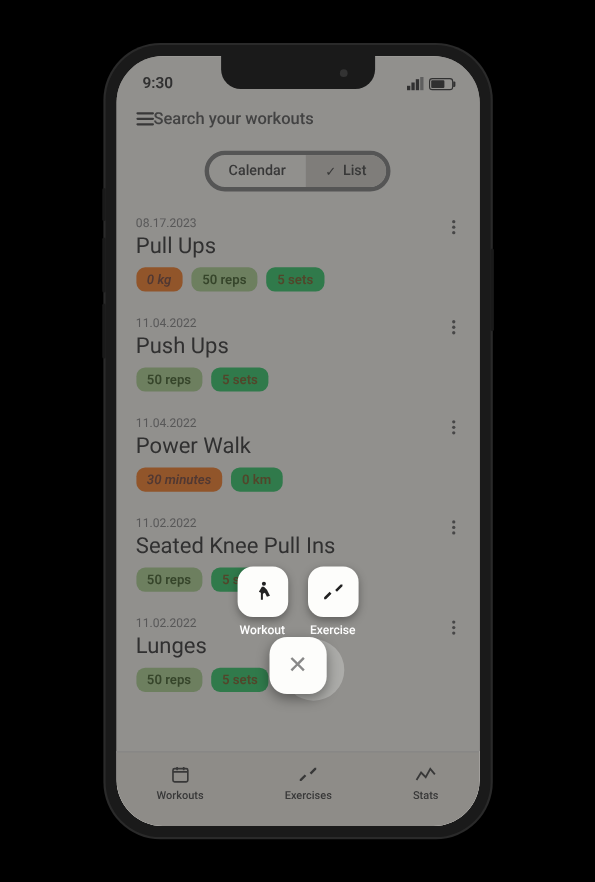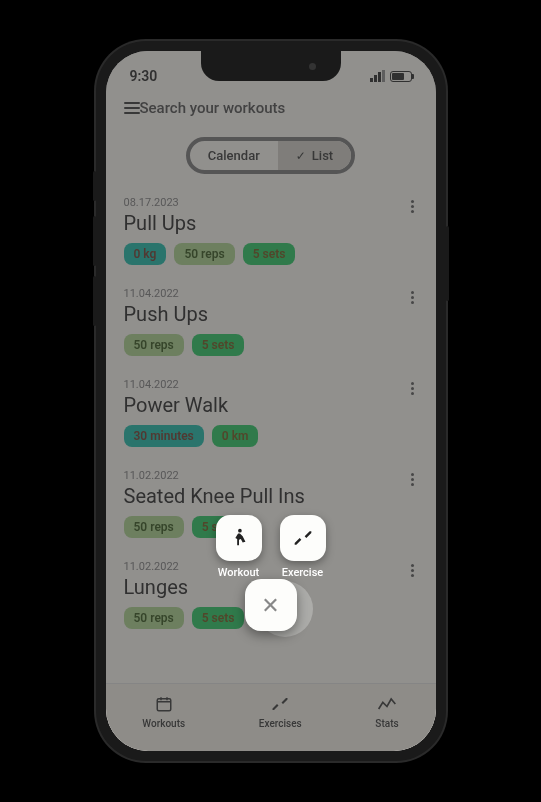--- a/index.html
+++ b/index.html
@@ -108,21 +108,21 @@
   .check { font-size:12px; }
 
   .list { padding: 0 18px; }
   .card { padding: 8px 0 14px; position:relative; }
   .card-date { font-size:11px; color:#7a7a7a; margin-bottom:2px;}
   .card-title { font-size:20px; color:#222; font-weight:400; margin-bottom:8px;}
   .chips { display:flex; gap:8px; }
   .chip {
     padding:4px 10px; border-radius:8px; font-size:12px; font-weight:600;
   }
-  .chip.red { background:#14b8a6; color:#6b3426;}
+  .chip.red { background:#f97316; color:#6b3426;font-style:italic;}
   .chip.green { background:#a8d08a; color:#2f5016;text-align:right;}
   .chip.yellow { background:#22c55e; color:#6b5216;}
   .more {
     position:absolute; right:0; top:8px; color:#555;
     display:flex; flex-direction:column; gap:2px; padding:4px;
   }
   .more span{width:3px;height:3px;background:#555;border-radius:50%}
 
   .bottom-nav {
     position:absolute; bottom:0; left:0; right:0;

